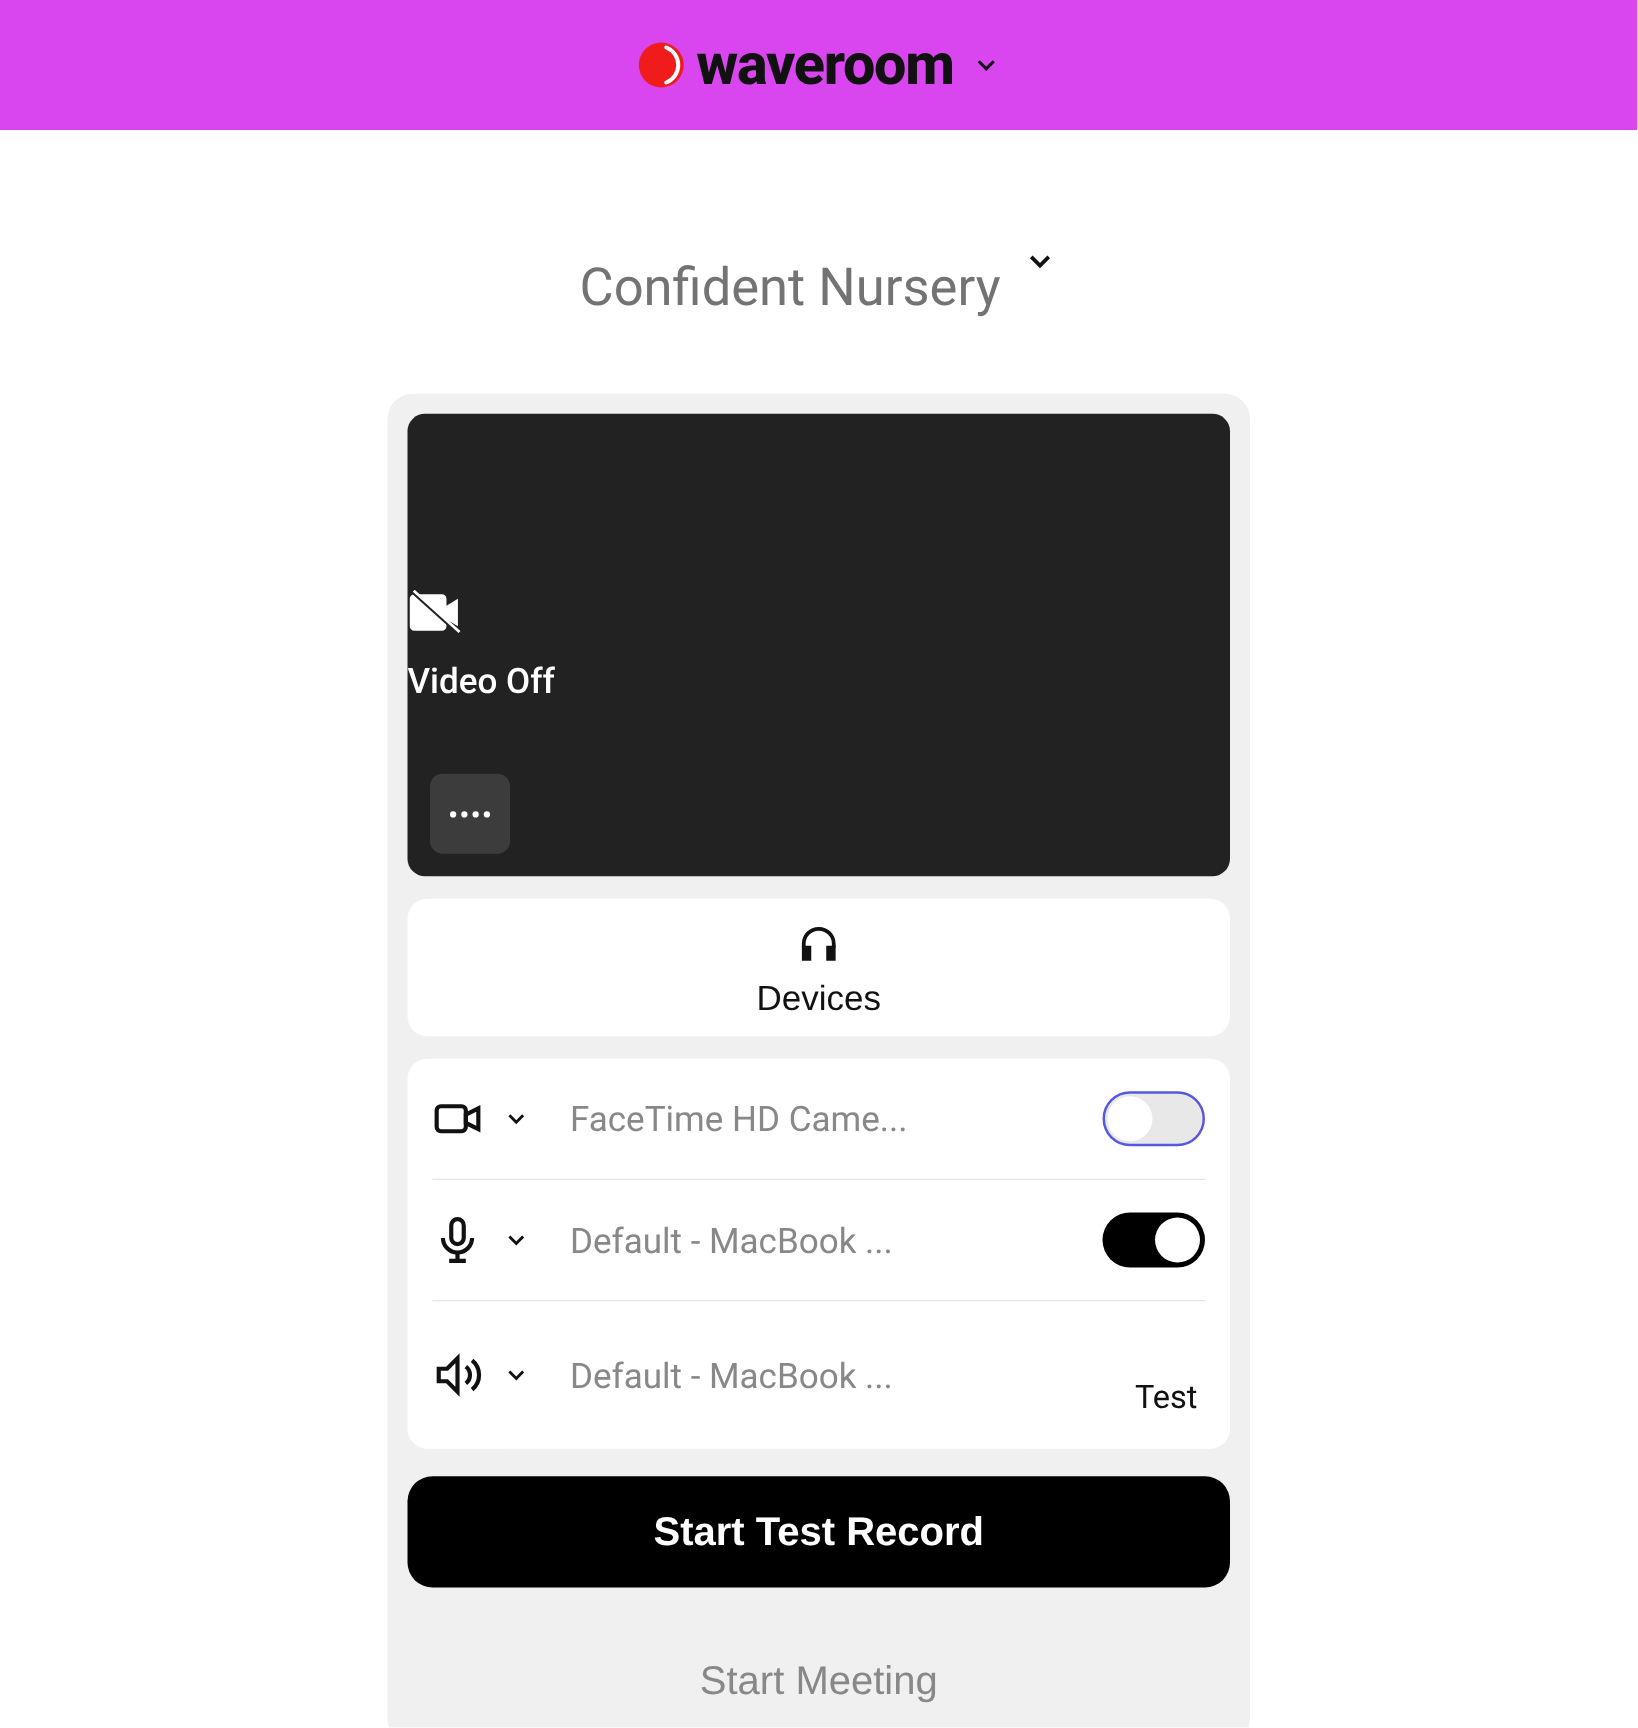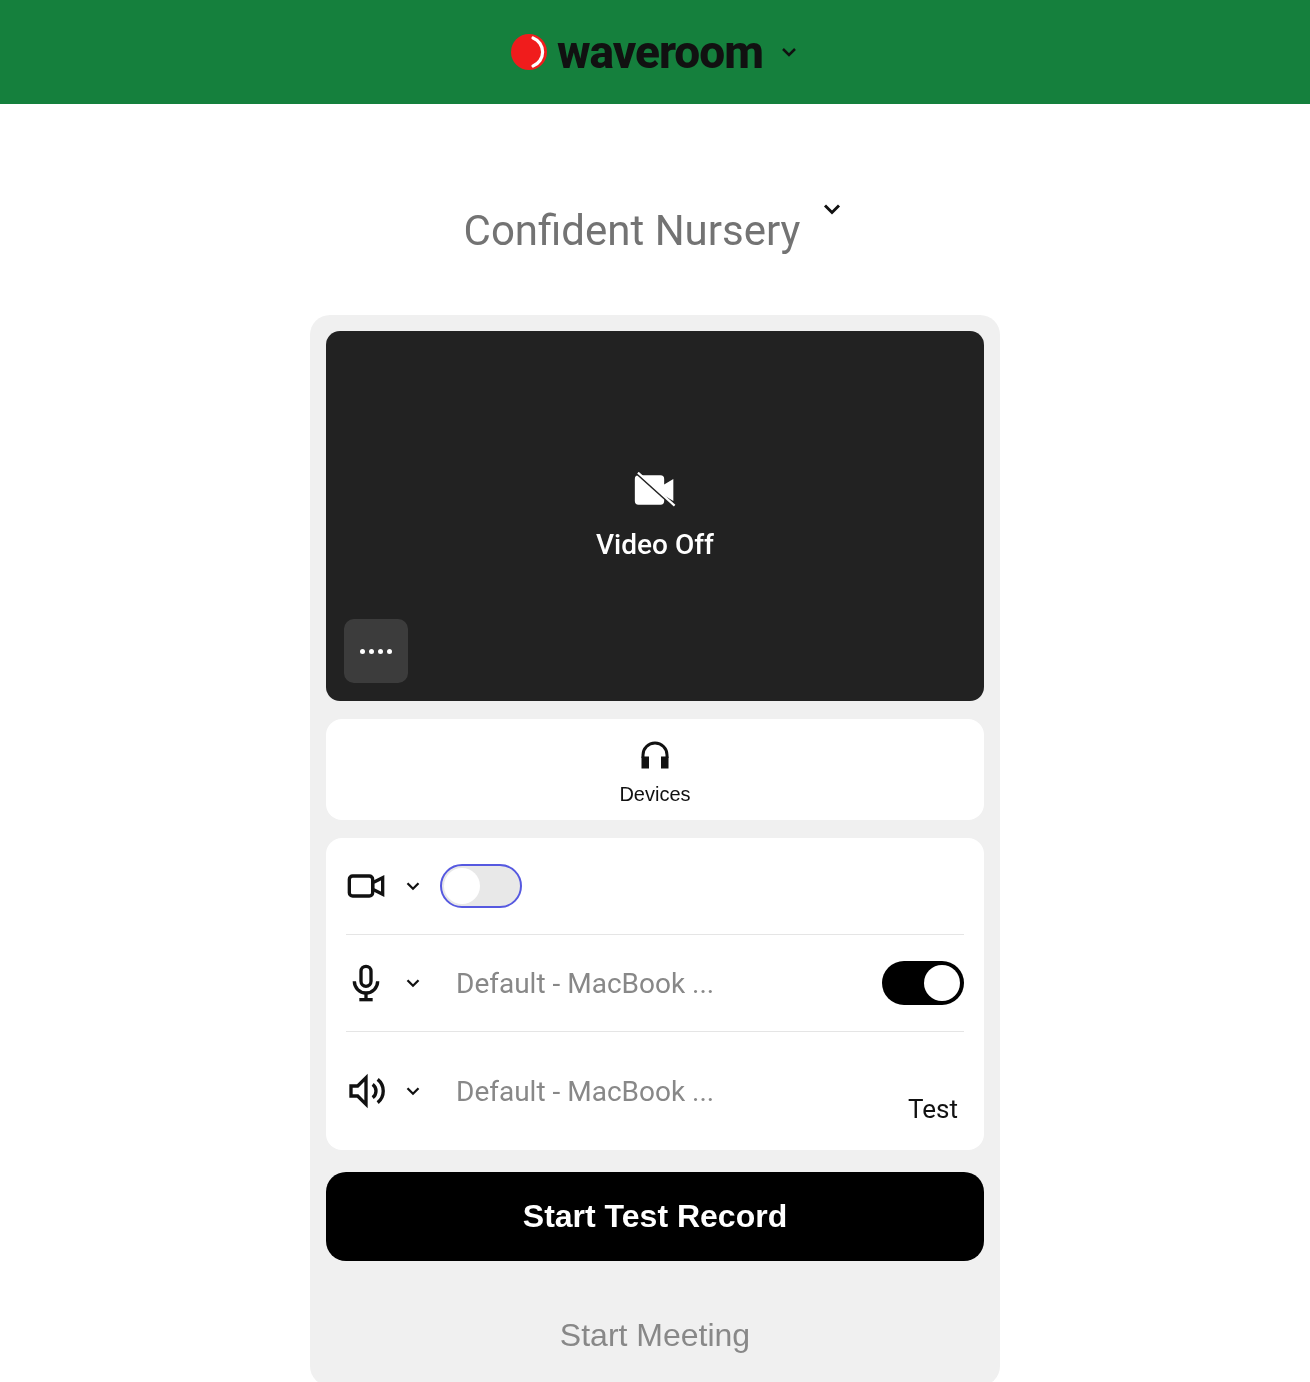--- a/index.html
+++ b/index.html
@@ -6,21 +6,21 @@
   body {
     font-family: -apple-system, BlinkMacSystemFont, "Segoe UI", Roboto, Helvetica, Arial, sans-serif;
     background: #fff;
     width: 1310px;
     height: 1382px;
     overflow: hidden;
   }
   .header {
     width: 100%;
     height: 104px;
-    background: #15803d;
+    background: #d946ef;
     display: flex;
     align-items: center;
     justify-content: center;
     gap: 14px;
   }
   .logo {
     display: flex;
     align-items: center;
     gap: 8px;
   }
@@ -63,21 +63,21 @@
     padding: 16px;
   }
   .video-preview {
     width: 100%;
     height: 370px;
     background: #222;
     border-radius: 14px;
     position: relative;
     display: flex;
     flex-direction: column;
-    align-items: center;
+    align-items: flex-start;
     justify-content: center;
     color: #fff;
   }
   .video-off-icon {
     width: 44px;
     height: 36px;
     fill: #fff;
     margin-bottom: 20px;
   }
   .video-off-text {
@@ -129,21 +129,21 @@
     background: #fff;
   }
   .tab-icon {
     width: 36px;
     height: 36px;
     stroke: #111;
     fill: none;
     stroke-width: 2;
   }
   .tab-label {
-    font-size: 20px;
+    font-size: 28px;
     font-weight: 500;
     color: #111;
   }
   .device-panel {
     background: #fff;
     border-radius: 16px;
     margin-top: 18px;
     padding: 0 20px;
   }
   .device-row {
@@ -303,20 +303,21 @@
   <div class="device-panel">
 
     <div class="device-row">
       <svg class="device-icon" viewBox="0 0 24 24">
         <rect x="2" y="6" width="14" height="12" rx="2"></rect>
         <path d="M16 10 l6 -3 v10 l-6 -3 z"></path>
       </svg>
       <svg class="device-chev" viewBox="0 0 24 24">
         <polyline points="6 9 12 15 18 9"></polyline>
       </svg>
+      <div class="device-name">FaceTime HD Came...</div>
       <div class="toggle off">
         <div class="knob"></div>
       </div>
     </div>
 
     <div class="device-row">
       <svg class="device-icon" viewBox="0 0 24 24">
         <rect x="9" y="2" width="6" height="12" rx="3"></rect>
         <path d="M5 11 a7 7 0 0 0 14 0"></path>
         <line x1="12" y1="18" x2="12" y2="22"></line>

